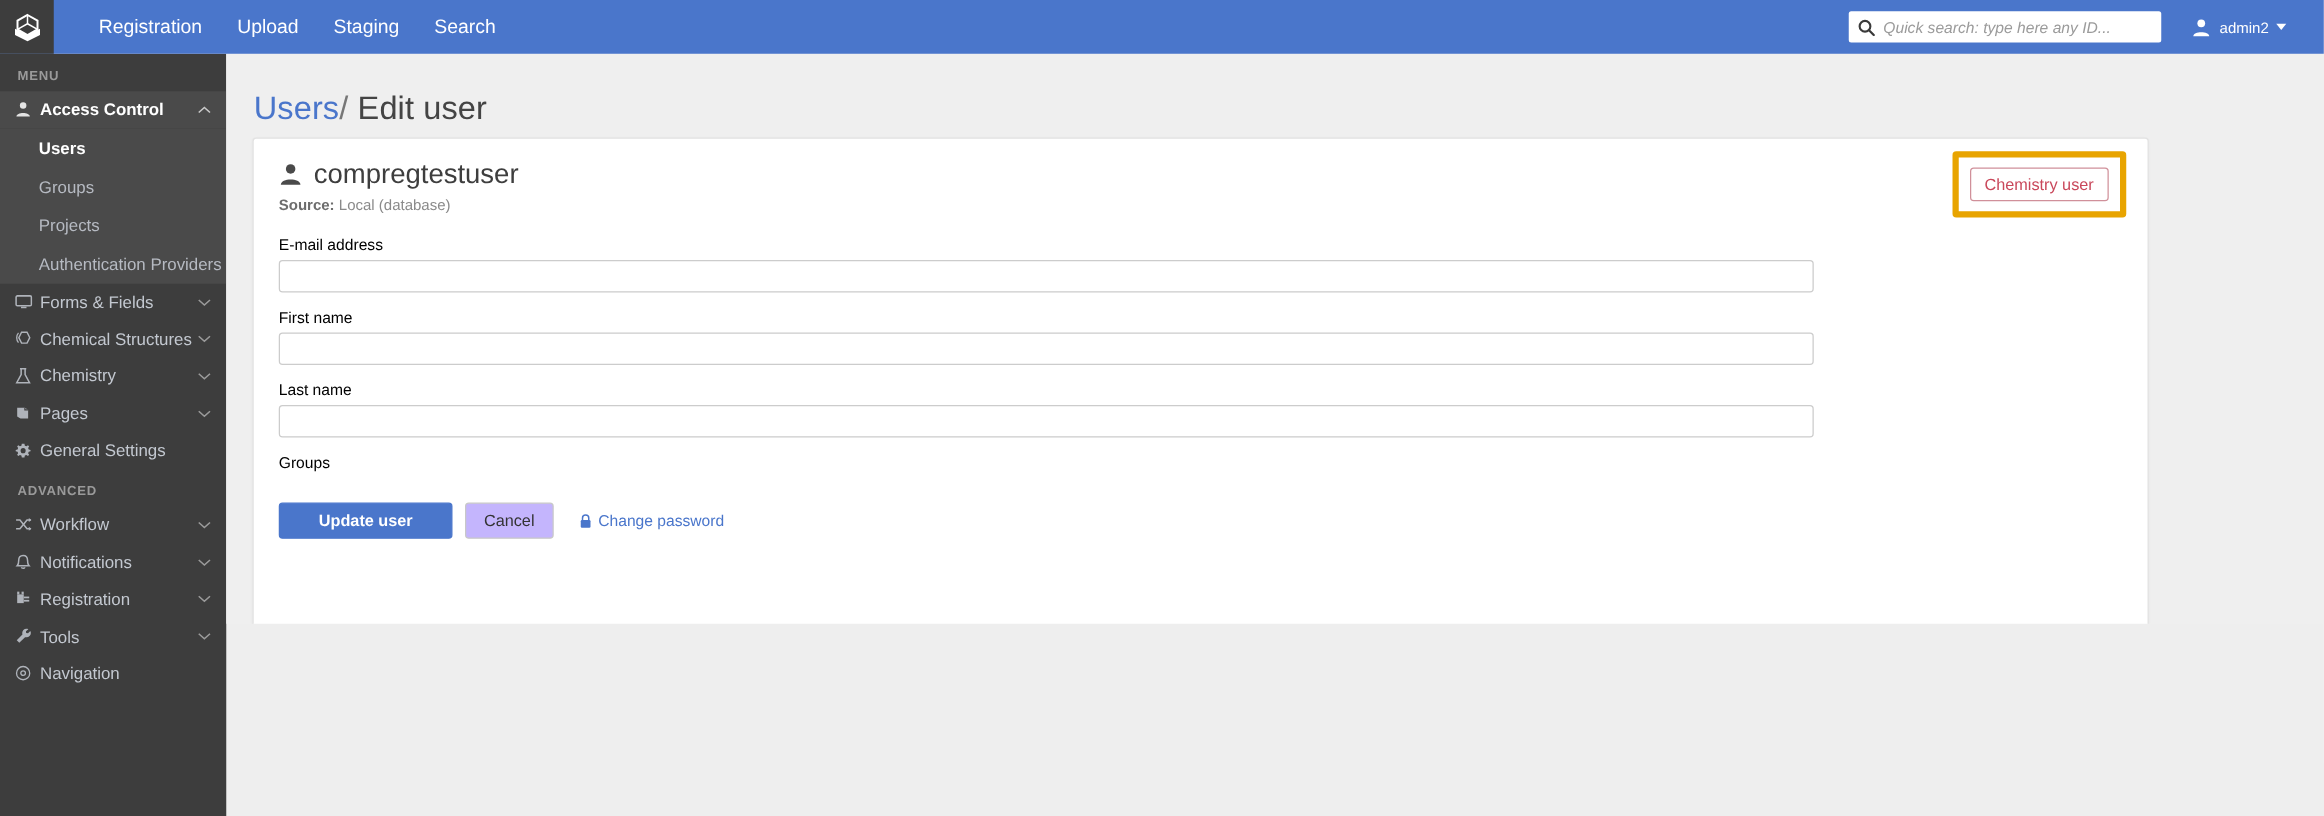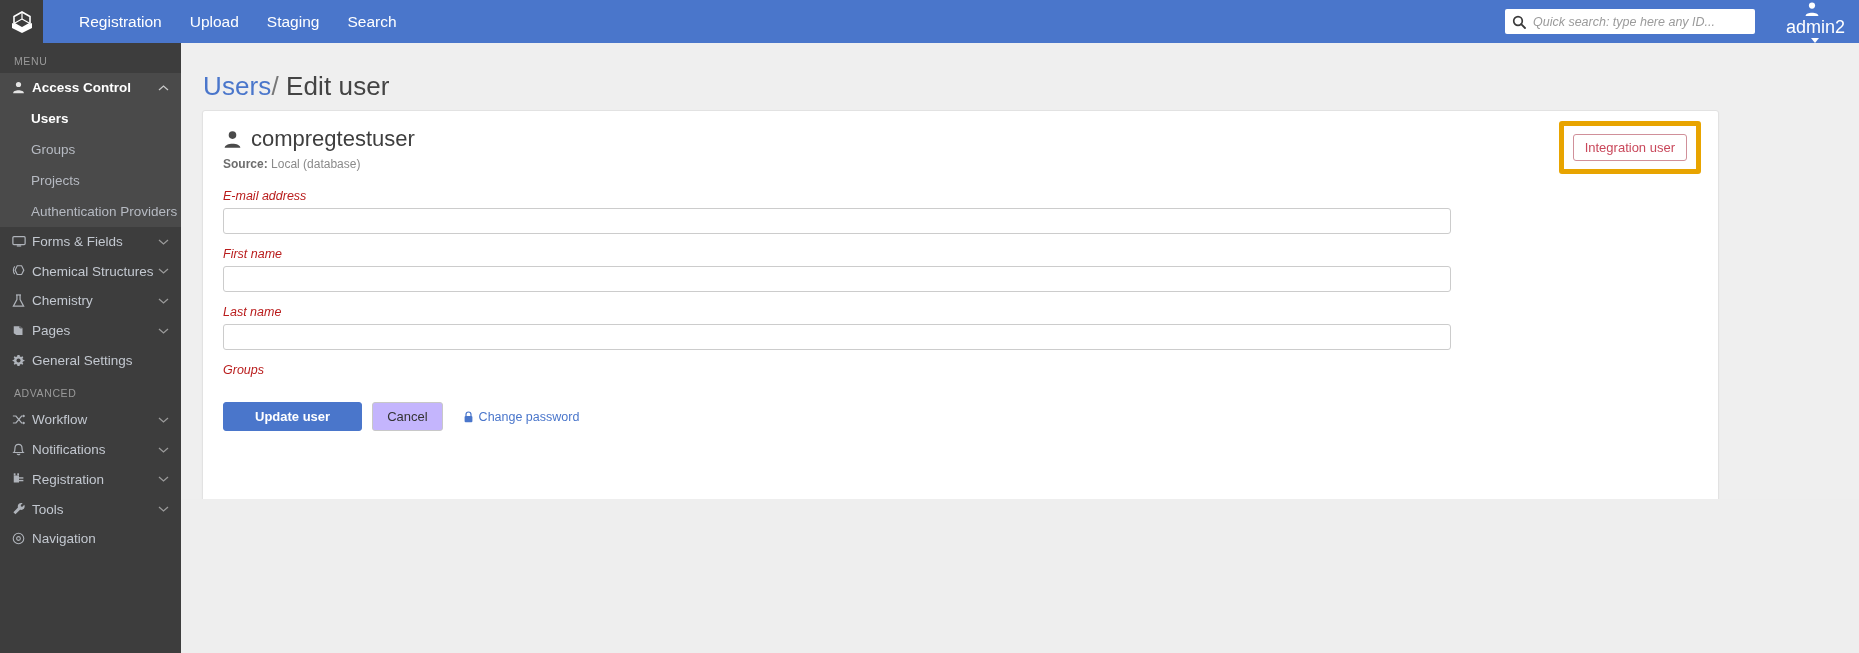--- a/index.html
+++ b/index.html
@@ -39,21 +39,21 @@
     text-decoration: none;
     padding: 0 14px;
     line-height: 43px;
     white-space: nowrap;
   }
 
   .topright {
     margin-left: auto;
     display: flex;
     align-items: center;
-    padding-right: 14px;
+    padding-right: 30px;
   }
   .searchwrap {
     width: 250px; height: 25px;
     background: #ffffff;
     border-radius: 2px;
     display: flex;
     align-items: center;
     padding: 0 7px;
   }
   .searchwrap .mag { flex: 0 0 15px; display:flex; align-items:center; }
@@ -66,23 +66,22 @@
     margin-left: 6px;
     font-family: "Liberation Sans", sans-serif;
     background: transparent;
   }
   .searchwrap input::placeholder { color: #9b9b9b; font-style: italic; }
 
   .userbox {
     display: flex; align-items: center;
     margin-left: 24px;
     color: #fff;
-    font-size: 18px;
-    cursor: pointer;
-    flex-direction: column;
+    font-size: 12px;
+    cursor: pointer;
   }
   .userbox .uname { margin-left: 7px; }
   .userbox .caret {
     margin-left: 6px;
     width: 0; height: 0;
     border-left: 4.5px solid transparent;
     border-right: 4.5px solid transparent;
     border-top: 5px solid #fff;
   }
 
@@ -91,21 +90,21 @@
     position: absolute;
     top: 43px; left: 0;
     width: 181px;
     height: 610px;
     background: #3d3d3d;
     overflow: hidden;
   }
   .side-heading {
     color: #9a9a9a;
     font-size: 10.5px;
-    font-weight: normal;
+    font-weight: bold;
     letter-spacing: .6px;
     padding: 12px 0 6px 14px;
   }
   .side-item {
     display: flex;
     align-items: center;
     height: 29.7px;
     padding: 0 12px 0 12px;
     color: #c3c8d0;
     font-size: 13.5px;
@@ -201,23 +200,22 @@
     cursor: pointer;
     font-family: "Liberation Sans", sans-serif;
     white-space: nowrap;
   }
 
   .form { padding: 18px 20px 0 20px; }
   .field { margin-bottom: 13px; }
   .field label {
     display: block;
     font-size: 12.5px;
-    color: #b91c1c;
+    color: #000000;
     margin-bottom: 5px;
-    font-style: italic;
   }
   .field input.txt {
     display: block;
     width: 1228px;
     height: 26px;
     border: 1px solid #cccccc;
     border-radius: 3px;
     font-size: 13px;
     padding: 0 7px;
     font-family: "Liberation Sans", sans-serif;
@@ -530,21 +528,21 @@
           </svg>
         </span>
         <span>compregtestuser</span>
       </div>
       <div class="card-sub">
         <b>Source:</b>
         <span>Local (database)</span>
       </div>
 
       <div class="deact-highlight">
-        <button class="deact-btn">Integration user</button>
+        <button class="deact-btn">Chemistry user</button>
       </div>
     </div>
 
     <div class="form">
 
       <div class="field">
         <label>E-mail address</label>
         <input class="txt" type="text" value="" style="">
       </div>
 

